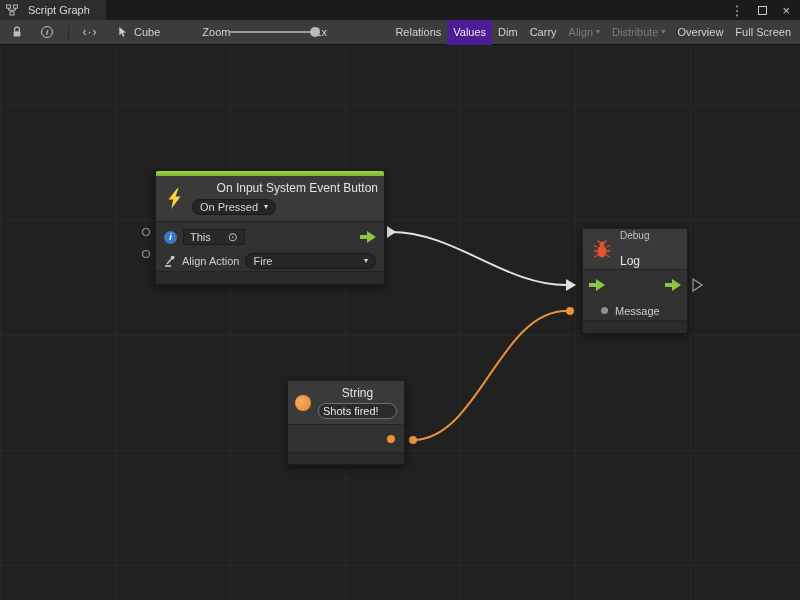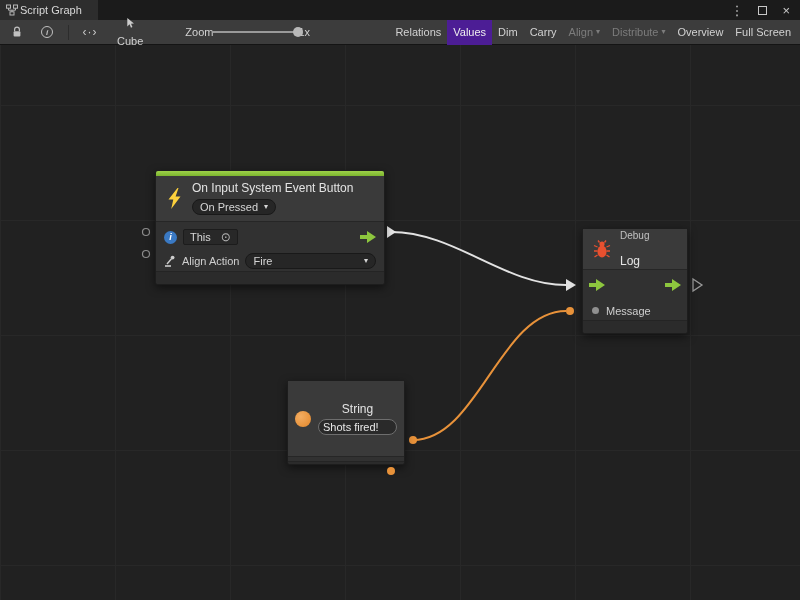--- a/index.html
+++ b/index.html
@@ -7,21 +7,21 @@
   .window {
     position:relative; width:800px; height:600px; overflow:hidden;
     font-family:"Liberation Sans", sans-serif; user-select:none;
   }
   
   .titlebar {
     position:absolute; top:0; left:0; right:0; height:20px;
     background:#1b1b1b; display:flex; align-items:stretch;
   }
   .tab {
-    display:flex; align-items:center; gap:2px; padding:0 16px 0 6px;
+    display:flex; align-items:center; gap:10px; padding:0 16px 0 6px;
     background:#2d2d2d; color:#d8d8d8; font-size:11px;
   }
   .win-controls {
     margin-left:auto; display:flex; align-items:center; gap:15px;
     padding-right:10px; color:#c8c8c8; font-size:13px;
   }
   .sq-glyph { width:9px; height:9px; border:1px solid #c8c8c8; display:inline-block; }
   
   .toolbar {
     position:absolute; top:20px; left:0; right:0; height:25px;
@@ -30,21 +30,21 @@
   }
   .tb-left { display:flex; align-items:center; gap:12px; padding-left:8px; }
   .tb-sep { width:1px; height:15px; background:#2c2c2c; }
   .icon-btn { display:flex; align-items:center; justify-content:center; width:18px; height:18px; }
   .info-circle {
     width:12px; height:12px; border-radius:50%; border:1px solid #c0c0c0;
     color:#c0c0c0; font-size:8px; font-style:italic; font-weight:bold;
     display:flex; align-items:center; justify-content:center;
   }
   .code-glyph { color:#c8c8c8; font-size:12px; letter-spacing:1px; }
-  .target-btn { display:flex; align-items:center; gap:6px; margin-left:18px;flex-direction:column; }
+  .target-btn { display:flex; align-items:center; gap:6px; margin-left:18px; }
   .zoom-group { display:flex; align-items:center; margin-left:42px; }
   .zoom-track { width:85px; height:2px; background:#9a9a9a; position:relative; }
   .zoom-knob {
     position:absolute; right:-5px; top:-4px; width:10px; height:10px;
     border-radius:50%; background:#b8b8b8;
   }
   .tb-spacer { flex:1; }
   .tb-buttons { display:flex; align-items:stretch; height:25px; padding-right:3px; }
   .tb-btn { display:flex; align-items:center; gap:3px; padding:0 6px; white-space:nowrap;text-align:right; }
   .tb-btn.active { background:#4c1d95; color:#eeeeee; }
@@ -63,56 +63,56 @@
   .wires { position:absolute; top:0; left:0; }
   
   .node {
     position:absolute; background:#313131; border:1px solid #1d1d1d; border-radius:3px;
     box-shadow:0 3px 9px rgba(0,0,0,0.5); display:flex; flex-direction:column;
   }
   .node-footer { margin-top:auto; height:13px; background:#2b2b2b; border-top:1px solid #242424; border-radius:0 0 2px 2px; }
   
   .event-node { left:155px; top:125px; width:230px; height:115px; }
   .accent-bar { height:5px; background:linear-gradient(#9ed14a,#7cb52e); border-radius:2px 2px 0 0; }
-  .ev-header { background:#3a3a3a; border-bottom:1px solid #262626; display:flex; gap:6px; padding:5px 6px 6px; }
+  .ev-header { background:#3a3a3a; border-bottom:1px solid #262626; display:flex; gap:6px; padding:5px 6px 6px;text-align:right; }
   .ev-icon-cell { width:24px; display:flex; align-items:center; justify-content:center; }
   .ev-head-main { flex:1; display:flex; flex-direction:column; gap:4px; }
   .ev-title { font-size:12px; color:#e3e3e3; }
   .dropdown {
     align-self:flex-start; background:#262626; border:1px solid #191919; border-radius:8px;
     color:#d6d6d6; font-size:11px; padding:1px 7px; display:flex; align-items:center; gap:6px;
   }
   .ev-body { padding:5px 8px 0; display:flex; flex-direction:column; gap:4px; }
   .row { display:flex; align-items:center; gap:6px; height:20px; }
   .info-badge {
     width:13px; height:13px; border-radius:50%; background:#3a79c3; color:#fff;
     font-size:9px; font-style:italic; font-weight:bold;
     display:flex; align-items:center; justify-content:center; flex:none;
   }
   .obj-field {
-    display:flex; align-items:center; gap:10px; background:#282828;
+    display:flex; align-items:center; gap:17px; background:#282828;
     border:1px solid #1c1c1c; border-radius:2px; padding:1px 6px;
     color:#d8d8d8; font-size:11px;
   }
   .target-glyph { color:#b4b4b4; font-size:12px; line-height:1; }
   .row-spacer { flex:1; }
   .row-label { font-size:11px; color:#cfcfcf; white-space:nowrap; }
   .dd-fire { flex:1; align-self:center; justify-content:space-between; }
   
   .debug-node { left:582px; top:183px; width:106px; height:106px; }
   .dbg-header { display:flex; align-items:center; gap:8px; padding:0 9px; height:42px; background:#3a3a3a; border-bottom:1px solid #262626; }
   .dbg-titles { display:flex; flex-direction:column; gap:13px; }
   .dbg-cat { font-size:10px; color:#c0c0c0; }
   .dbg-name { font-size:12px; color:#e4e4e4; }
   .flow-row { display:flex; align-items:center; justify-content:space-between; height:32px; padding:0 6px; }
-  .msg-row { display:flex; align-items:center; gap:7px; height:20px; padding:0 9px;text-align:right; }
+  .msg-row { display:flex; align-items:center; gap:7px; height:20px; padding:0 18px;text-align:right; }
   .port-dot { width:7px; height:7px; border-radius:50%; background:#909090; flex:none; }
   
   .string-node { left:287px; top:335px; width:118px; height:85px; }
-  .str-header { display:flex; align-items:center; gap:7px; padding:21px 7px; background:#3a3a3a; border-bottom:1px solid #262626; }
+  .str-header { display:flex; align-items:center; gap:7px; padding:5px 7px; background:#3a3a3a; border-bottom:1px solid #262626; }
   .str-icon { width:16px; height:16px; border-radius:50%; background:radial-gradient(circle at 35% 35%, #f3ad62, #e8923a 70%); flex:none; }
   .str-main { flex:1; display:flex; flex-direction:column; gap:3px; }
   .str-title { font-size:12px; color:#e3e3e3; align-self:center; }
   .str-field {
     background:#2a2a2a; border:1px solid #6e6e6e; border-radius:8px;
     font-size:11px; color:#e9e9e9; padding:1px 4px; align-self:stretch;
   }
   .str-body { position:relative; height:28px; }
   .str-port { position:absolute; right:9px; top:10px; width:8px; height:8px; border-radius:50%; background:#e8923a; }
 </style>

